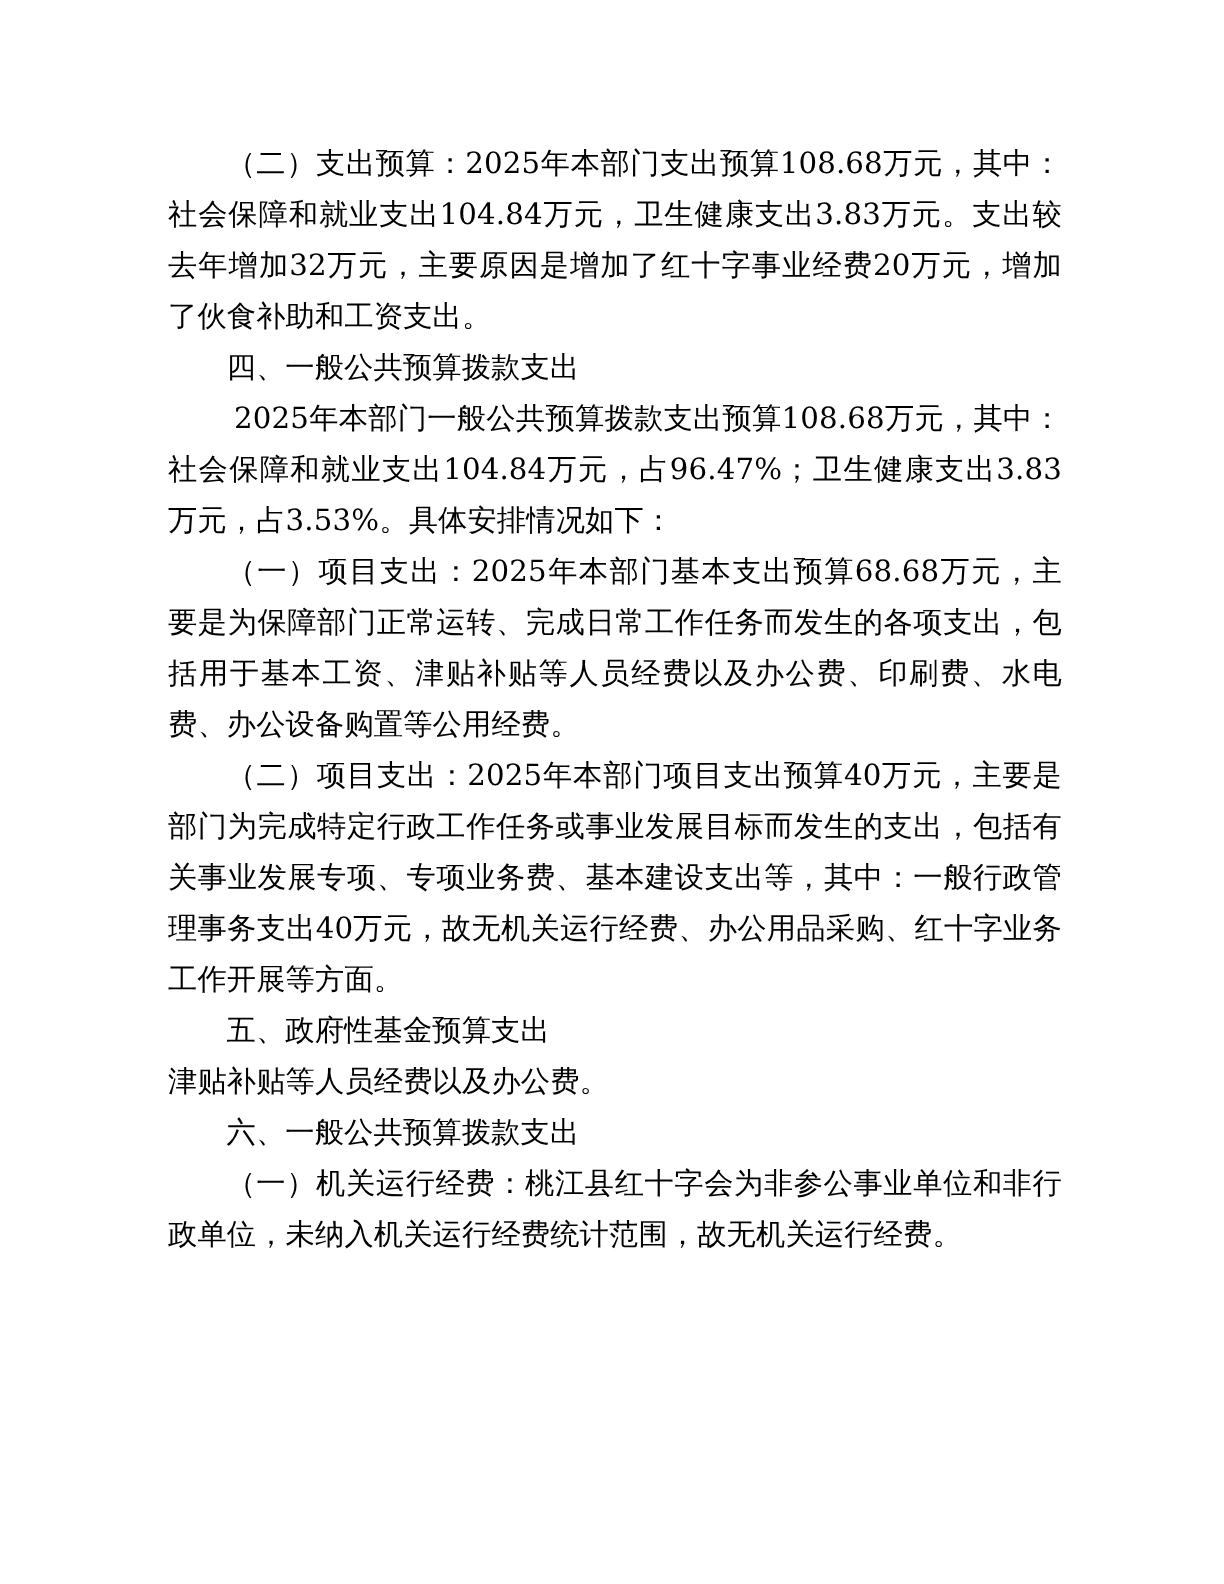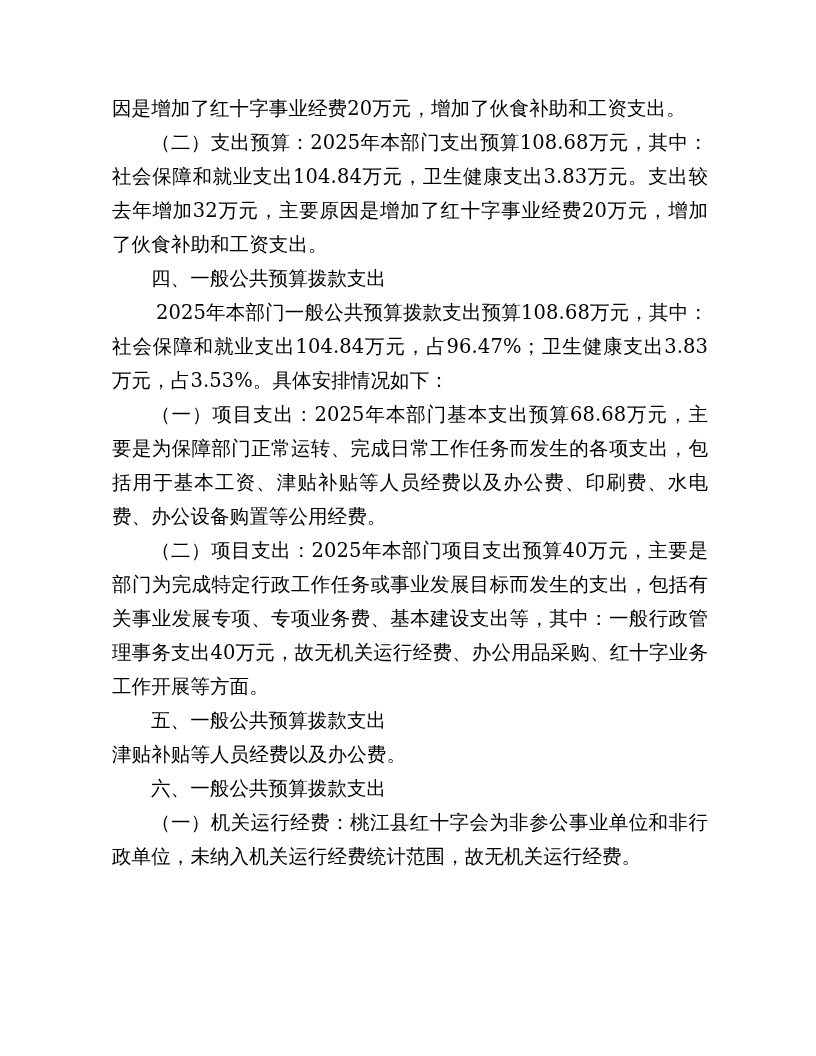--- a/index.html
+++ b/index.html
@@ -44,24 +44,23 @@
   }
   .runin-label {
     font-weight: normal;
   }
 </style>
 </head>
 <body>
 
 <div class="page">
   <div class="doc-body" id="doc-body">
-      <p class="para"><span>因是增加了红十字事业经费20万元，增加了伙食补助和工资支出。</span></p>
       <p class="para indent2"><span class="runin-label">（二）支出预算：</span><span>2025年本部门支出预算108.68万元，其中：社会保障和就业支出104.84万元，卫生健康支出3.83万元。支出较去年增加32万元，主要原因是增加了红十字事业经费20万元，增加了伙食补助和工资支出。</span></p>
       <p class="para indent2"><span class="runin-label">四、一般公共预算拨款支出</span></p>
       <p class="para indent2b"><span>2025年本部门一般公共预算拨款支出预算108.68万元，其中：社会保障和就业支出104.84万元，占96.47%；卫生健康支出3.83万元，占3.53%。具体安排情况如下：</span></p>
       <p class="para indent2"><span class="runin-label">（一）项目支出：</span><span>2025年本部门基本支出预算68.68万元，主要是为保障部门正常运转、完成日常工作任务而发生的各项支出，包括用于基本工资、津贴补贴等人员经费以及办公费、印刷费、水电费、办公设备购置等公用经费。</span></p>
       <p class="para indent2"><span class="runin-label">（二）项目支出：</span><span>2025年本部门项目支出预算40万元，主要是部门为完成特定行政工作任务或事业发展目标而发生的支出，包括有关事业发展专项、专项业务费、基本建设支出等，其中：一般行政管理事务支出40万元，故无机关运行经费、办公用品采购、红十字业务工作开展等方面。</span></p>
-      <p class="para indent2"><span class="runin-label">五、一般公共预算拨款支出</span></p>
+      <p class="para indent2"><span class="runin-label">五、政府性基金预算支出</span></p>
       <p class="para"><span>津贴补贴等人员经费以及办公费。</span></p>
       <p class="para indent2"><span class="runin-label">六、一般公共预算拨款支出</span></p>
       <p class="para indent2"><span class="runin-label">（一）机关运行经费：</span><span>桃江县红十字会为非参公事业单位和非行政单位，未纳入机关运行经费统计范围，故无机关运行经费。</span></p>
     </div>
 </div>
 
 </body></html>

